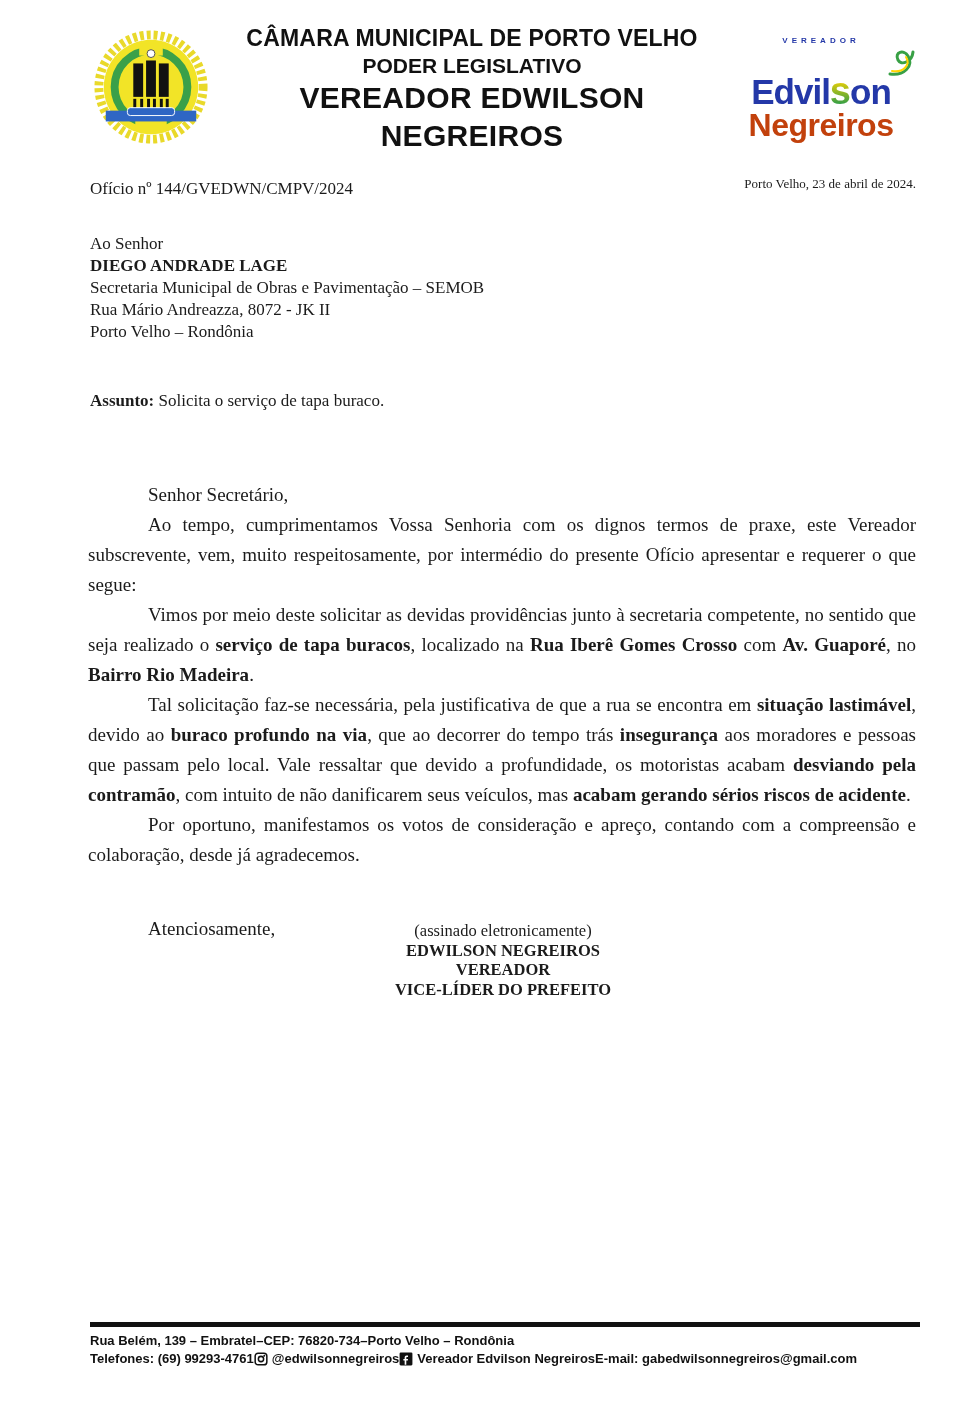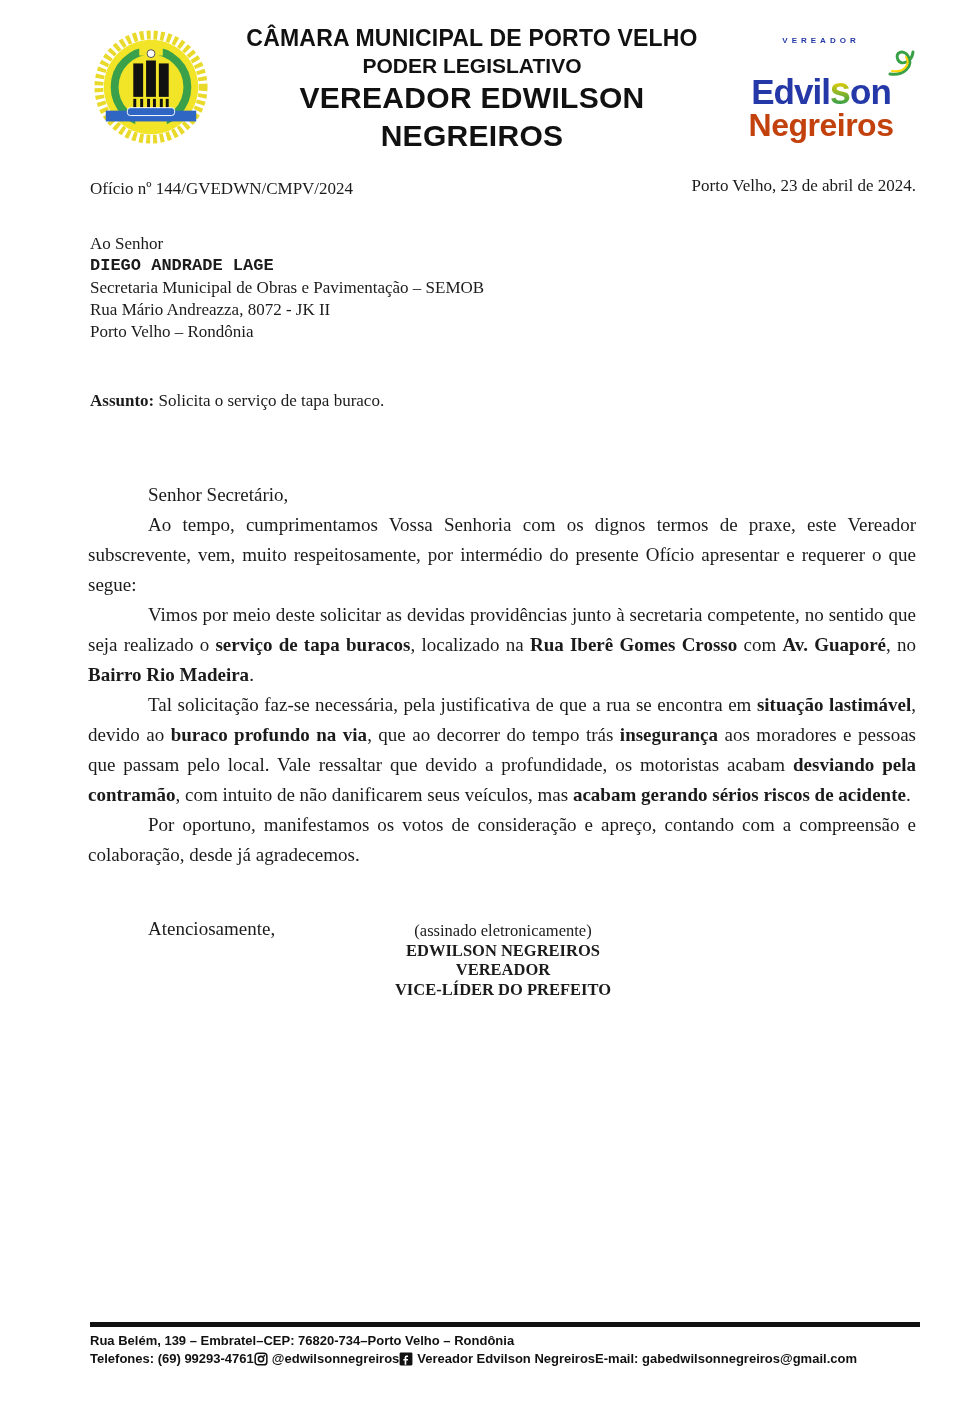--- a/index.html
+++ b/index.html
@@ -77,31 +77,31 @@
   .ref-row {
     position: absolute;
     top: 155px; left: 90px; right: 44px;
     font-size: 17px;
     margin-top: 24px;
   }
   .date-row {
     position: absolute;
     top: 176px; left: 90px; right: 44px;
     text-align: right;
-    font-size: 17px;
+    font-size: 13px;
   }
 
   
   .recipient {
     position: absolute;
     top: 233px; left: 90px; right: 52px;
     font-size: 17px;
     line-height: 22px;
   }
-  .recipient .bold { font-weight: bold; font-family: Liberation Mono, monospace; }
+  .recipient .bold { font-weight: bold; }
 
   
   .subject {
     position: absolute;
     top: 391px; left: 90px; right: 44px;
     font-size: 17px;
   }
 
   
   .body-text {

